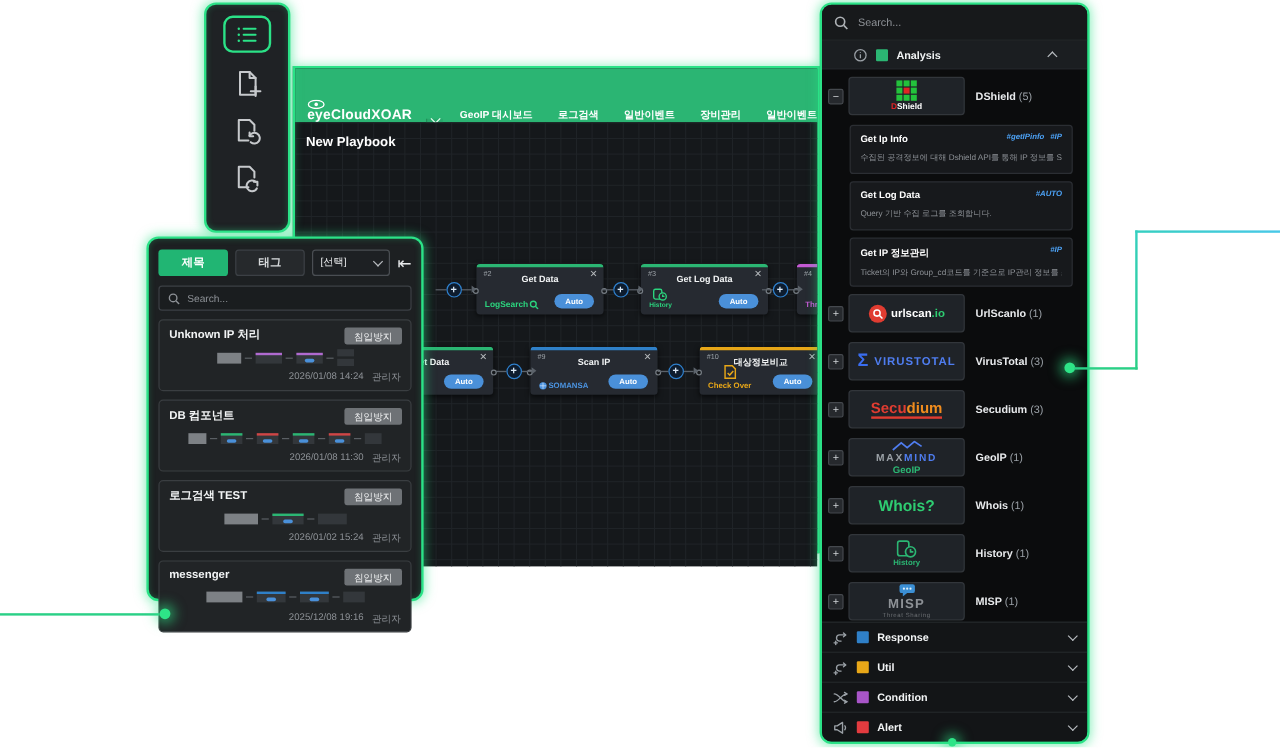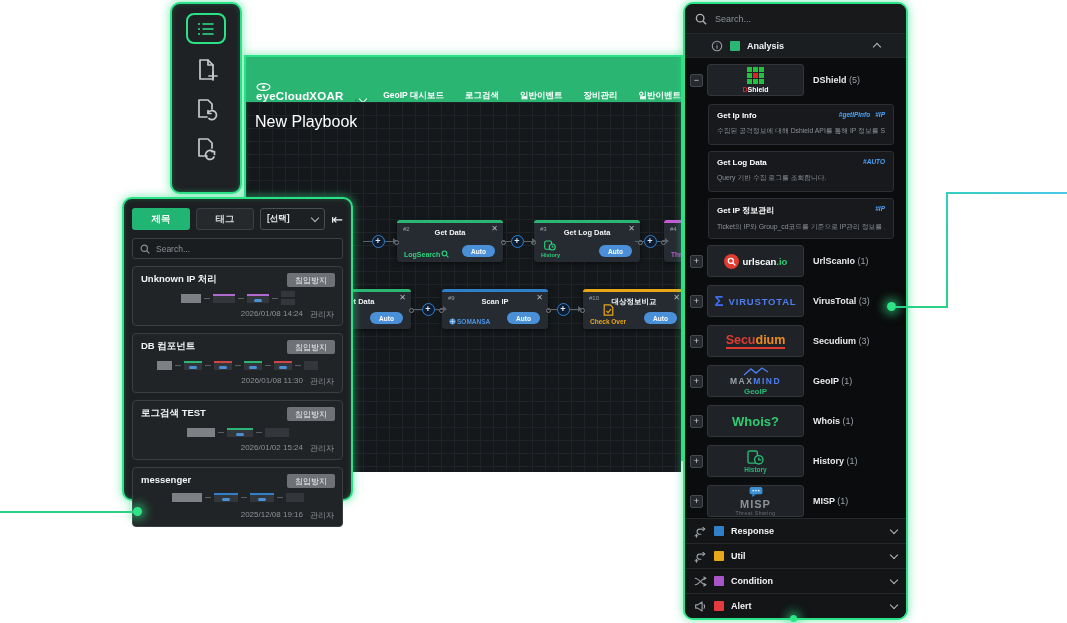--- a/index.html
+++ b/index.html
@@ -25,21 +25,21 @@
   .topnav{height:45px;background:#2bb573;display:flex;align-items:flex-end;}
   .logo{display:flex;flex-direction:column;justify-content:center;padding:0 12px 0 10px;color:#fff;}
   .logo-text{font-size:11.5px;font-weight:bold;letter-spacing:.2px;margin-top:-1px;}
   .caret-tile{width:33px;background:#28a96c;border-left:1px solid #219059;display:flex;align-items:center;justify-content:center;cursor:pointer;}
   .caret-tile .chev{border-color:#eafff3;}
   .nav-menu{display:flex;align-items:center;gap:21px;margin-left:14px;}
   .nav-item{color:#fff;font-size:8.5px;font-weight:bold;white-space:nowrap;cursor:pointer;}
   .canvas{position:relative;height:370px;overflow:hidden;background:#15181b;
           background-image:linear-gradient(#1f2327 1px,transparent 1px),linear-gradient(90deg,#1f2327 1px,transparent 1px);
           background-size:13px 13px;}
-  .canvas-title{position:absolute;left:9px;top:11px;color:#fff;font-size:16px;font-weight:normal;}
+  .canvas-title{position:absolute;left:9px;top:11px;color:#fff;font-size:11px;font-weight:bold;}
 
   
   .node{position:absolute;background:#262a31;border-radius:3px;border-top:3px solid #2bb673;
         box-shadow:0 1px 4px rgba(0,0,0,.6);}
   .node .num{position:absolute;left:6px;top:3px;font-size:6px;color:#9aa0a6;}
   .node .ttl{position:absolute;left:14px;right:14px;top:5px;text-align:center;font-size:7.5px;font-weight:bold;color:#f2f4f5;white-space:nowrap;overflow:hidden;}
   .node .x{position:absolute;right:5px;top:2px;font-size:8px;color:#b6babd;cursor:pointer;line-height:8px;}
   .node .brand{position:absolute;left:7px;bottom:4px;display:flex;flex-direction:column;align-items:center;gap:1px;}
   .node .auto{position:absolute;right:8px;bottom:5px;width:33px;height:12px;background:#4a90d9;border-radius:7px;color:#fff;
               font-size:6.5px;font-weight:bold;display:flex;align-items:center;justify-content:center;}
@@ -54,21 +54,21 @@
   .b-som{color:#4b93e0;font-size:6.5px;font-weight:bold;display:flex;align-items:center;gap:2px;flex-direction:row!important;}
   .b-small{font-size:5.5px;font-weight:bold;}
 
   
   .listpanel{left:122px;top:197px;width:231px;height:304px;background:#1d2022;z-index:30;padding:9px 8px;}
   .lp-tabs{display:flex;gap:6px;align-items:center;margin-bottom:8px;}
   .lp-tab{width:58px;height:22px;border-radius:3px;display:flex;align-items:center;justify-content:center;font-size:9.5px;font-weight:bold;cursor:pointer;}
   .lp-tab.active{background:#21b573;color:#fff;}
   .lp-tab.idle{background:#26292c;border:1px solid #3c4045;color:#d5d8da;}
   .lp-select{width:65px;height:22px;background:#1d2023;border:1px solid #4a4e53;border-radius:3px;display:flex;align-items:center;justify-content:space-between;
-             padding:0 6px;color:#e8eaec;font-size:8.5px;font-weight:bold;cursor:pointer;}
+             padding:0 6px;color:#e8eaec;font-size:8.5px;font-weight:normal;cursor:pointer;}
   .lp-collapse{margin-left:auto;color:#e8eaec;font-size:14px;cursor:pointer;line-height:14px;}
   .searchbox{height:21px;border:1px solid #3c4045;border-radius:3px;background:#1a1d1f;display:flex;align-items:center;gap:6px;padding:0 7px;
              color:#8d9196;font-size:8.5px;cursor:text;}
   .lp-card{height:60px;background:#212426;border:1px solid #3a3e41;border-radius:4px;position:relative;margin-top:7px;padding:6px 8px;cursor:pointer;}
   .lp-title{font-size:9.5px;font-weight:bold;color:#f2f4f5;}
   .lp-badge{position:absolute;right:7px;top:6px;background:#6e7276;border-radius:2px;color:#f0f1f2;font-size:8px;padding:1.5px 8px;}
   .lp-thumb{height:18px;margin-top:3px;display:flex;align-items:center;justify-content:center;gap:3px;}
   .tbox{height:9px;background:#33373b;border-top:2px solid transparent;position:relative;}
   .tbox.light{background:#7d8185;border-top:none;}
   .tpill{position:absolute;left:50%;top:3px;margin-left:-4px;width:8px;height:3px;border-radius:2px;background:#4a90d9;}

